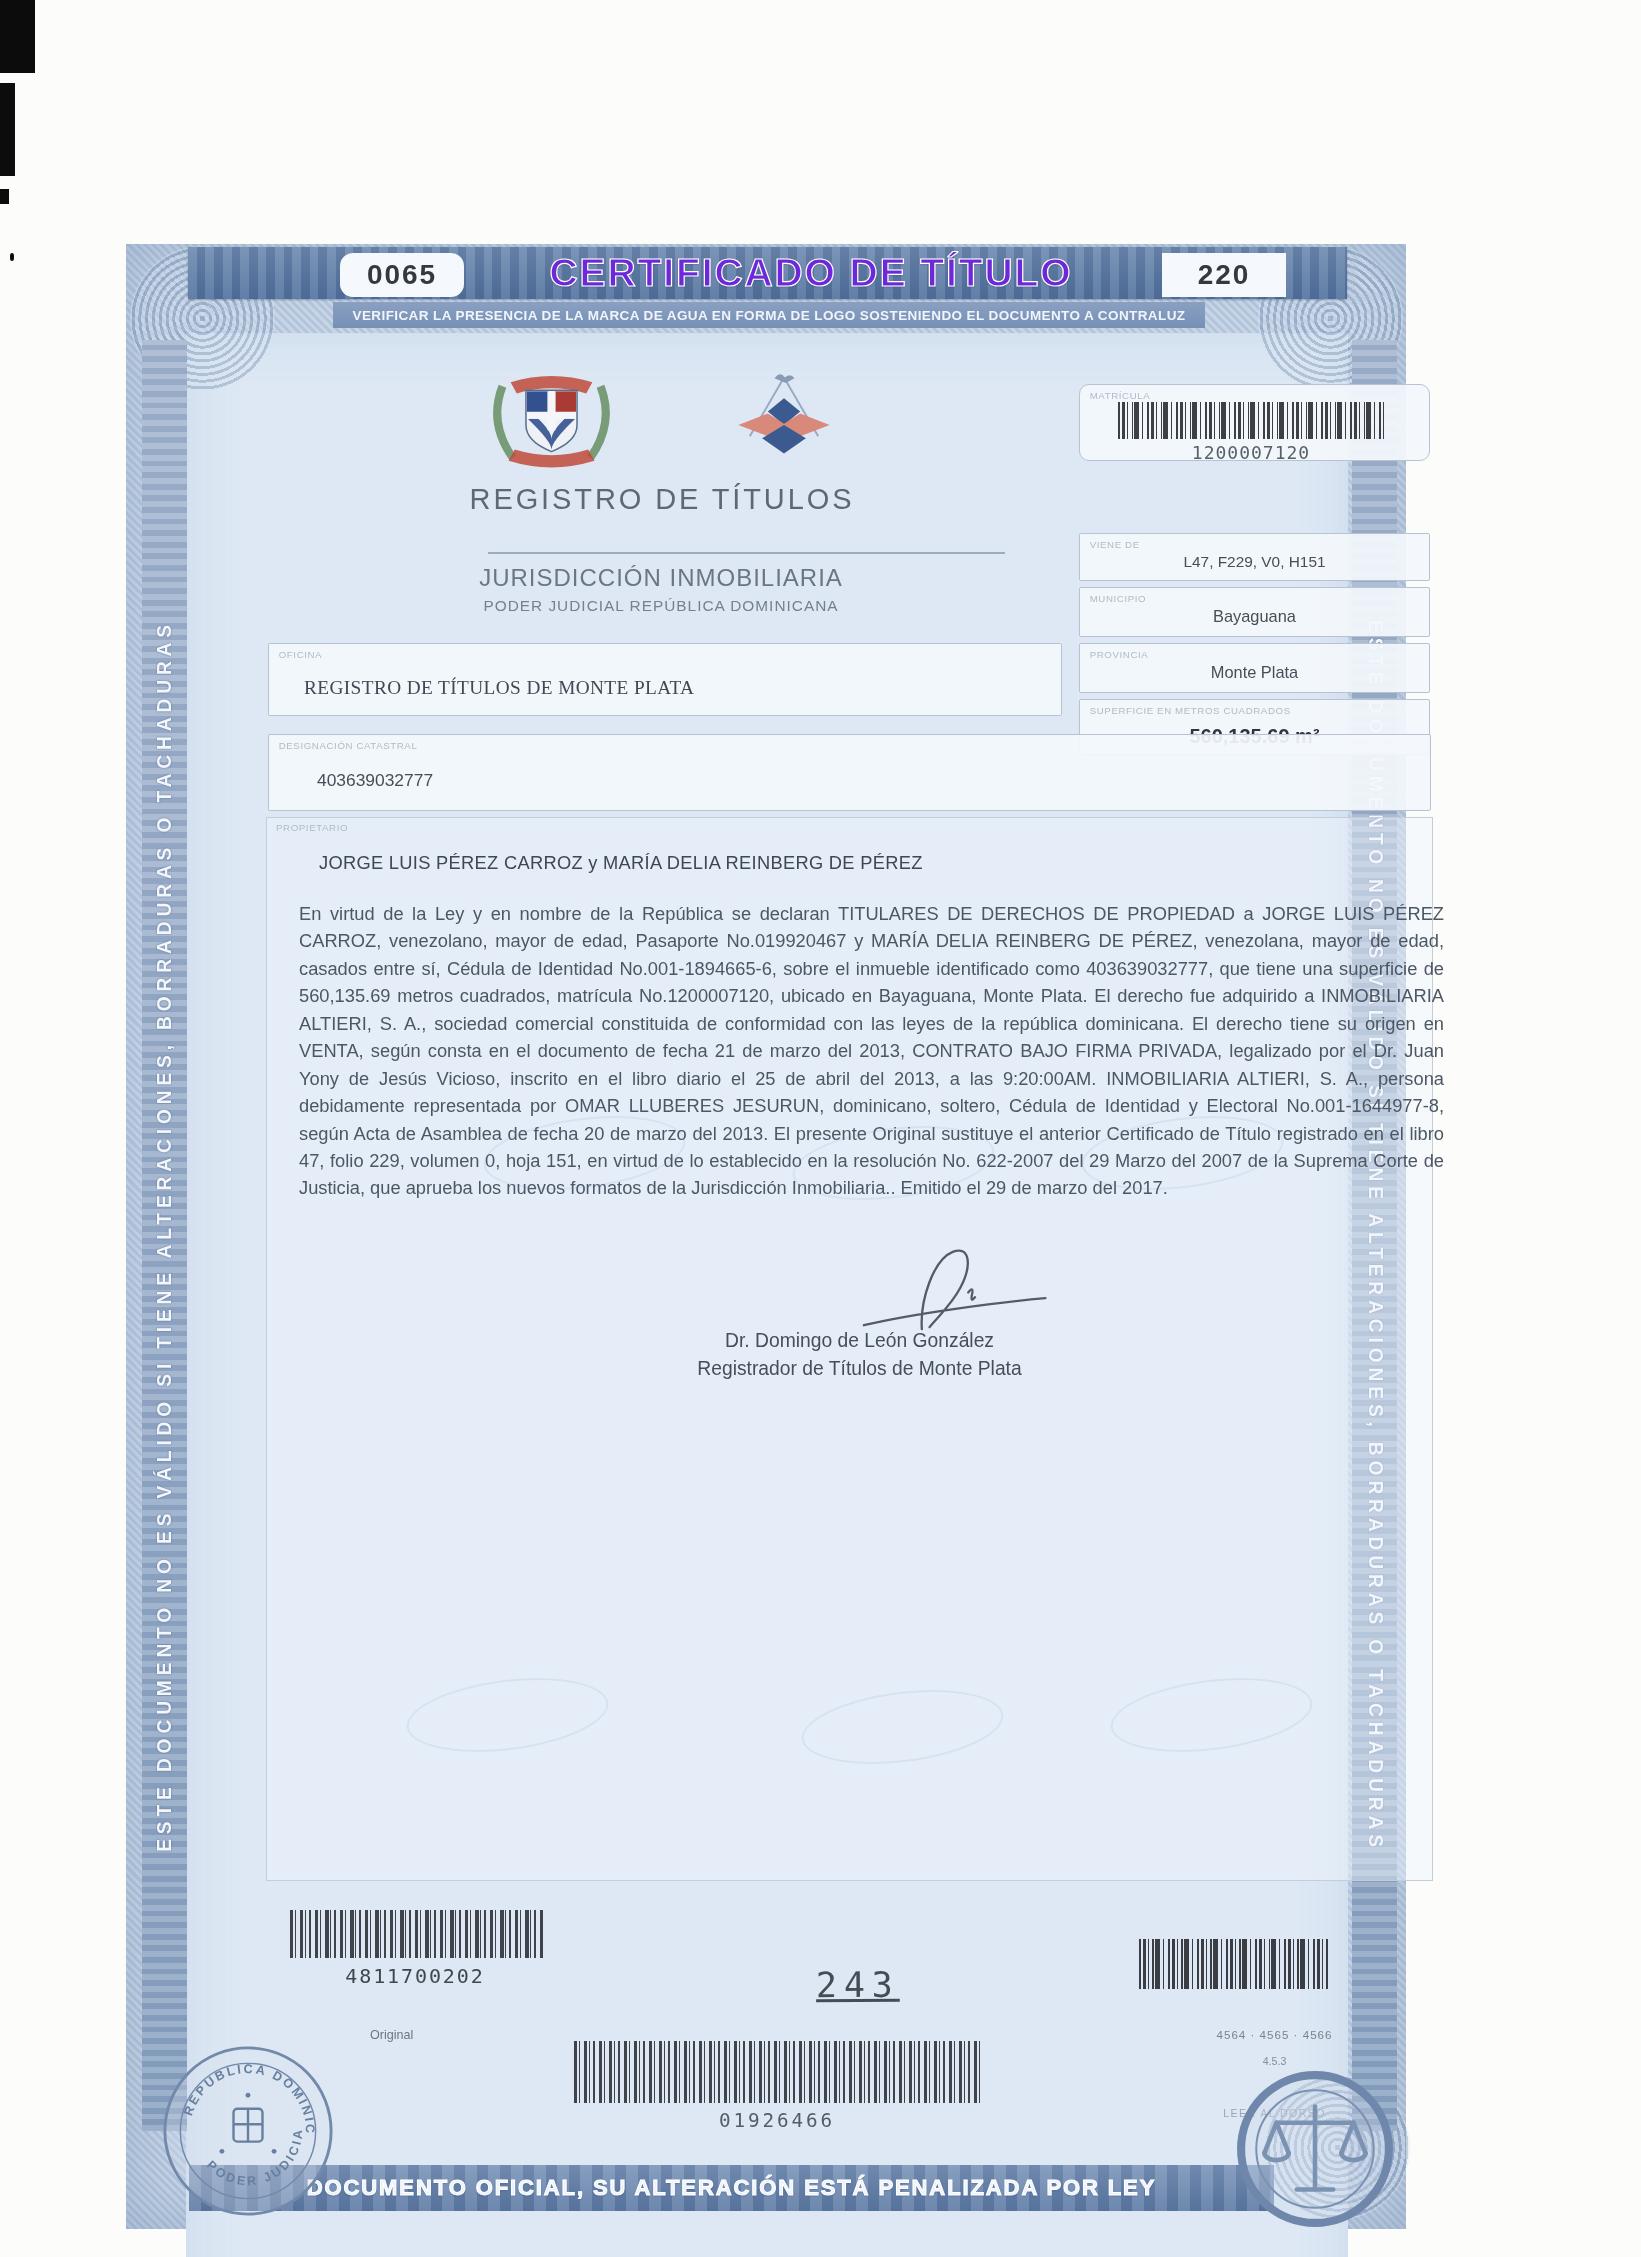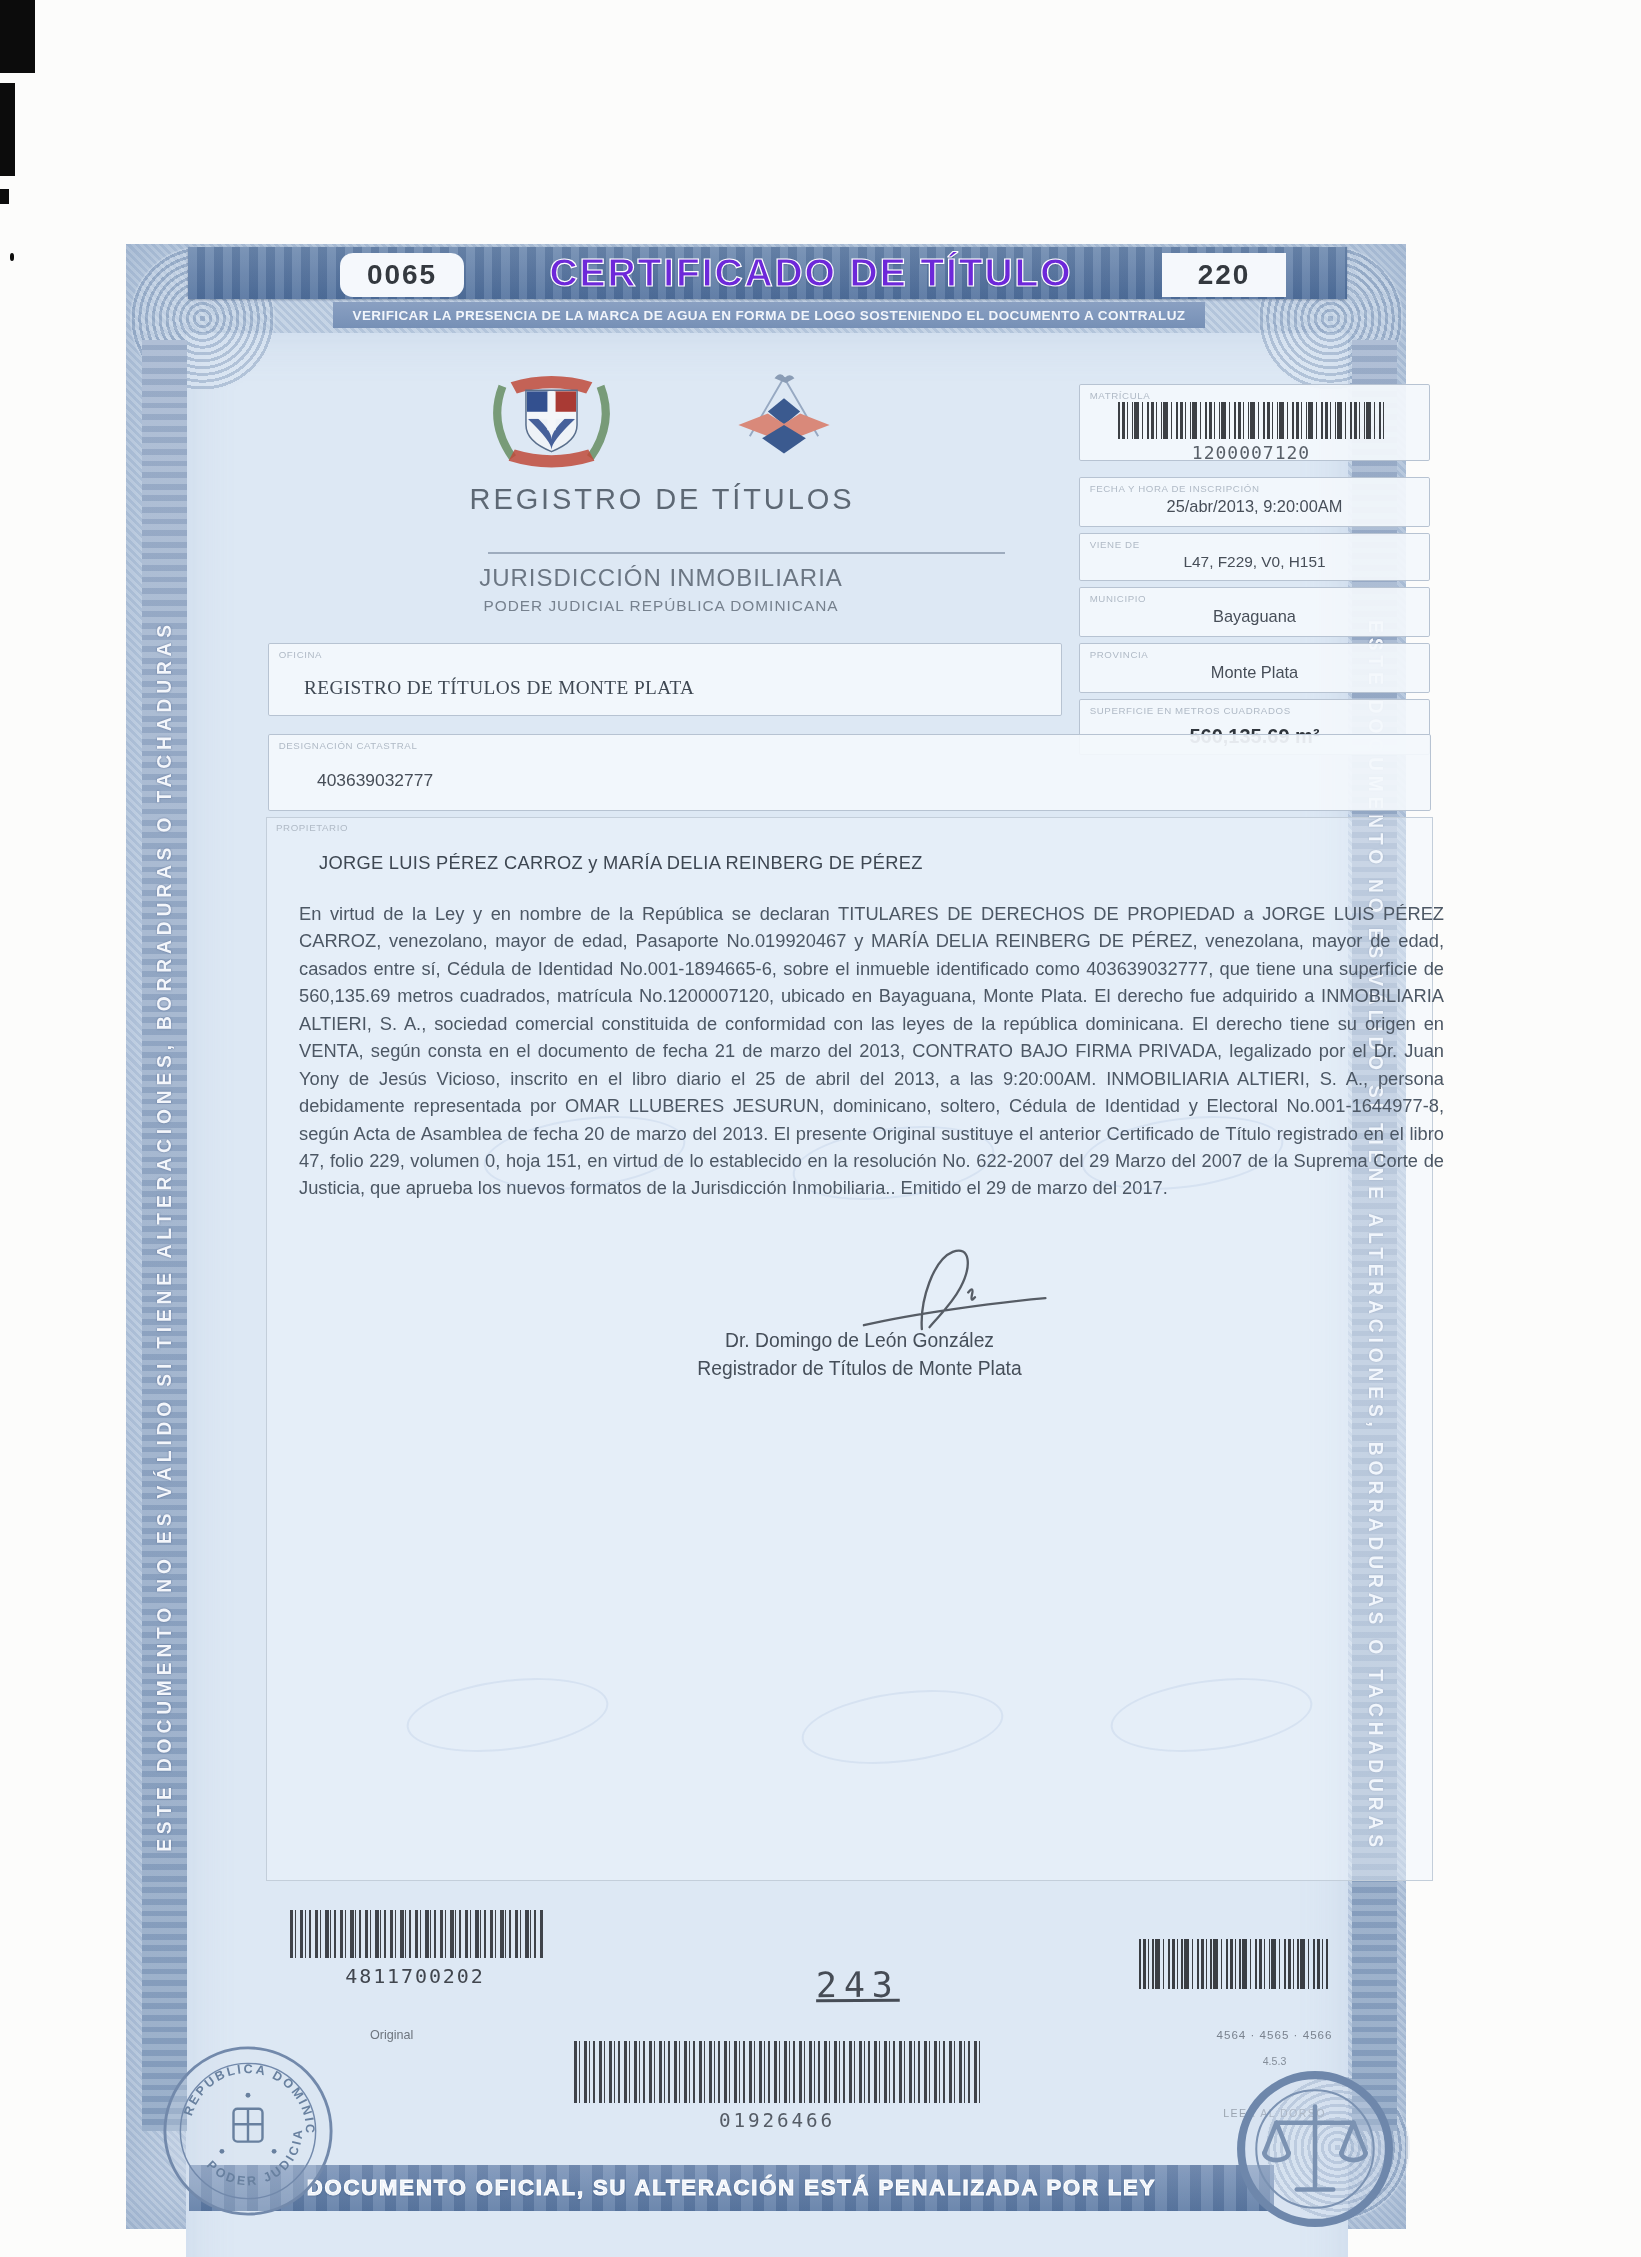--- a/index.html
+++ b/index.html
@@ -65,21 +65,21 @@
   .jurisdiccion { position:absolute; left:386px; top:564px; width:550px; text-align:center;
      font-size:24px; color:#6b7683; letter-spacing:1px; }
   .poder { position:absolute; left:386px; top:597px; width:550px; text-align:center;
      font-size:15.4px; color:#76818e; letter-spacing:1px; }
 
   
   .fbox { position:absolute; background:rgba(243,247,252,.93); border:1px solid #b7c3d2; border-radius:1.9px; }
   .flabel { position:absolute; left:9.7px; top:4.8px; font-size:9.7px; color:#b0bac6; letter-spacing:0.6px; }
   .fvalue { position:absolute; left:0; width:100%; text-align:center; color:#474e58; }
 
-  .box-matricula  { left:1079px; top:384px; width:351px; height:77px; }
+  .box-matricula  { left:1079px; top:384px; width:351px; height:77px;border-radius:10px; }
   .box-fecha      { left:1079px; top:477px; width:351px; height:50px; }
   .box-viene      { left:1079px; top:533px; width:351px; height:48px; }
   .box-municipio  { left:1079px; top:587px; width:351px; height:50px; }
   .box-provincia  { left:1079px; top:643px; width:351px; height:50px; }
   .box-superficie { left:1079px; top:699px; width:351px; height:56px; }
   .box-oficina    { left:268px;  top:643px; width:794px; height:73px; }
   .box-designacion{ left:268px;  top:734px; width:1163px; height:77px; }
 
   .fecha-v, .viene-v, .muni-v, .prov-v { top:19.3px; font-size:16.4px; }
   .viene-v { font-size:15.4px; }
@@ -204,24 +204,20 @@
   <div class="divider"></div>
   <div class="jurisdiccion">JURISDICCIÓN INMOBILIARIA</div>
   <div class="poder">PODER JUDICIAL REPÚBLICA DOMINICANA</div>
 
   <div class="fbox box-matricula">
     <span class="flabel">MATRÍCULA</span>
   </div>
   <div class="barcode bc-a bc-matricula"></div>
   <div class="bc-num num-matricula">1200007120</div>
 
-  <div class="fbox box-fecha">
-    <span class="flabel">FECHA Y HORA DE INSCRIPCIÓN</span>
-    <span class="fvalue fecha-v">25/abr/2013, 9:20:00AM</span>
-  </div>
   <div class="fbox box-viene">
     <span class="flabel">VIENE DE</span>
     <span class="fvalue viene-v">L47, F229, V0, H151</span>
   </div>
   <div class="fbox box-municipio">
     <span class="flabel">MUNICIPIO</span>
     <span class="fvalue muni-v">Bayaguana</span>
   </div>
   <div class="fbox box-provincia">
     <span class="flabel">PROVINCIA</span>

